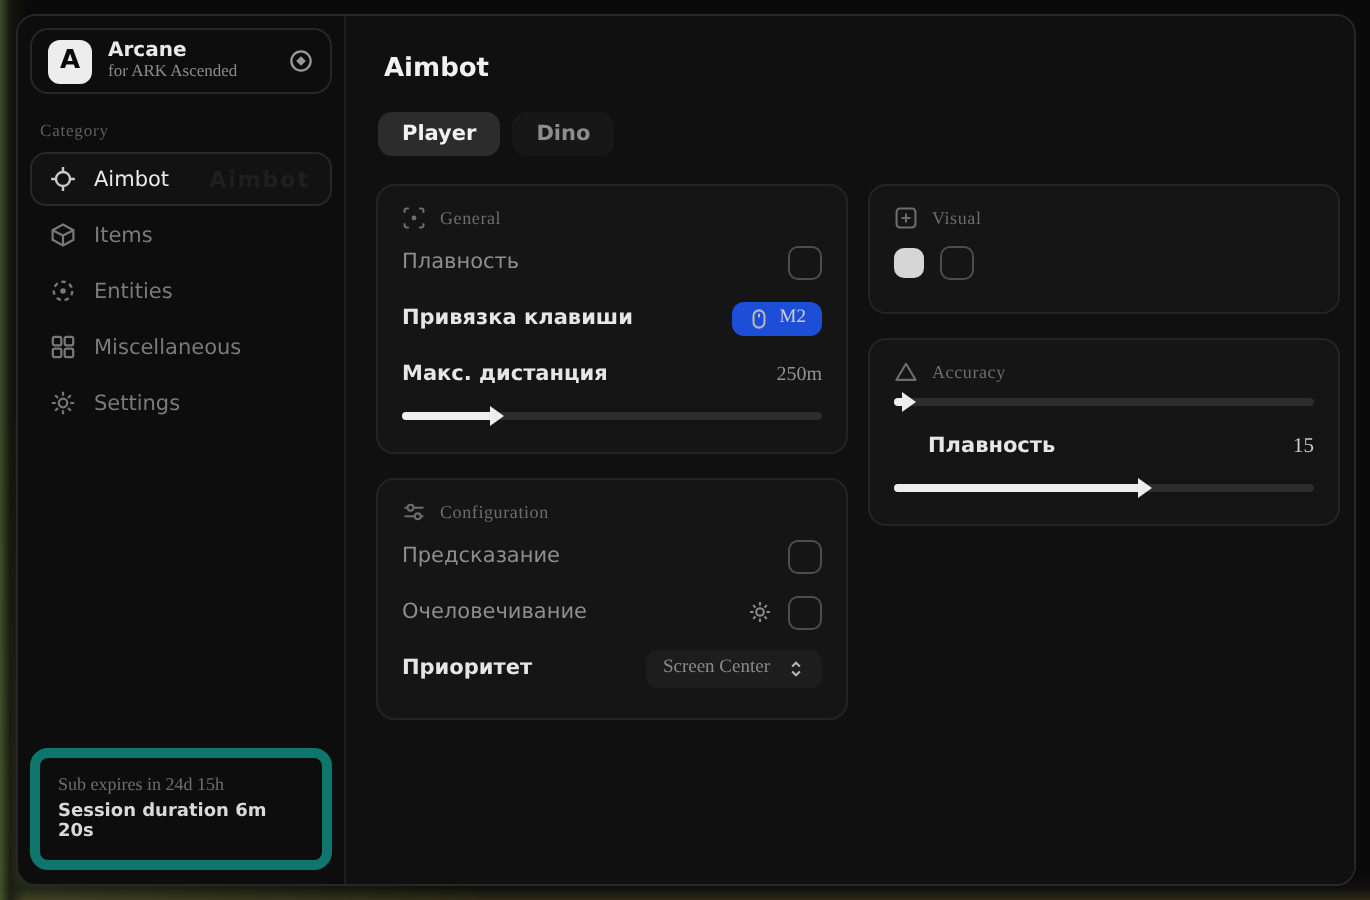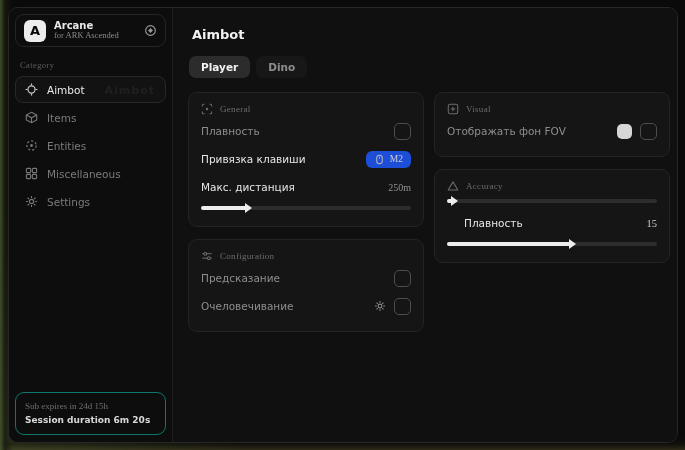--- a/index.html
+++ b/index.html
@@ -56,21 +56,21 @@
   .nav-item .nicon { display:flex; color:#787878; }
   .nav-item.active { color:#ebebeb; background:#121212; border-color:#282828; }
   .nav-item.active .nicon { color:#c9c9c9; }
   .nav-ghost {
     position:absolute; right:10px; top:50%; transform:translateY(-50%);
     font-weight:700; font-size:11px; color:rgba(255,255,255,.055);
     letter-spacing:1px;
   }
 
   .side-footer {
-    margin-top:auto; border:1px solid #0f766e; border-radius:9px;
+    margin-top:auto; border:5px solid #0f766e; border-radius:9px;
     padding:8px 9px 9px;
   }
   .sf-line1 { font-size:9px; color:#6f6f6f; }
   .sf-line2 { font-size:9px; color:#d9d9d9; font-weight:700; margin-top:4px; }
 
   
   .main { flex:1; background:#101010; padding:13px 15px; }
   .page-title { font-size:13px; font-weight:700; color:#f1f1f1; margin:6px 0 14px 4px; }
   .tabs { display:flex; gap:6px; margin-bottom:14px; margin-left:1px; }
   .tab {
@@ -90,21 +90,21 @@
     display:flex; align-items:center; gap:7px;
     color:#6d6d6d; font-size:9px; letter-spacing:.3px; margin-bottom:4px;
   }
   .card-header .hicon { display:flex; color:#6d6d6d; }
 
   .row {
     display:flex; align-items:center; justify-content:space-between;
     min-height:24px; margin-top:4px;
   }
   .lab-dim    { color:#8e8e8e; font-size:10.5px; }
-  .lab-bright { color:#e6e6e6; font-size:10.5px; font-weight:400; }
+  .lab-bright { color:#e6e6e6; font-size:10.5px; font-weight:700; }
   .val { color:#929292; font-size:10px; }
   .val-bright { color:#c9c9c9; font-size:10.5px; }
 
   .right-controls { display:flex; align-items:center; gap:8px; }
 
   .checkbox {
     width:17px; height:17px; border:1.5px solid #4d4d4d; border-radius:5px;
     background:transparent; cursor:pointer; flex:0 0 17px;
   }
   .swatch { width:15px; height:15px; border-radius:5px; background:#d6d6d6; cursor:pointer; }
@@ -299,41 +299,52 @@
               <span class="mini-gear">
                 <svg width="12" height="12" viewBox="0 0 14 14" fill="none" stroke="currentColor" stroke-width="1.2">
                   <circle cx="7" cy="7" r="2.2"></circle>
                   <path d="M7 1.2v2M7 10.8v2M1.2 7h2M10.8 7h2M3 3l1.4 1.4M9.6 9.6 11 11M11 3 9.6 4.4M4.4 9.6 3 11"></path>
                 </svg>
               </span>
               <span class="checkbox"></span>
             </span>
           </div>
 
+          <div class="row">
+            <span class="lab-bright">Приоритет</span>
+            <span class="dropdown mono">
+              <span>Screen Center</span>
+              <span class="dicon">
+                <svg width="10" height="11" viewBox="0 0 14 14" fill="none" stroke="currentColor" stroke-width="1.5">
+                  <path d="M4.3 5.3 7 2.6l2.7 2.7"></path>
+                    <path d="M4.3 8.7 7 11.4l2.7-2.7"></path>
+                </svg>
+              </span>
+            </span>
+          </div>
         </div>
 
       </div>
 
       <div class="col">
 
         <div class="card">
           <div class="card-header mono">
             <span class="hicon">
               <svg width="12" height="12" viewBox="0 0 14 14" fill="none" stroke="currentColor" stroke-width="1.2">
                 <rect x="1.5" y="1.5" width="11" height="11" rx="2"></rect>
                 <line x1="7" y1="4.4" x2="7" y2="9.6"></line>
                   <line x1="4.4" y1="7" x2="9.6" y2="7"></line>
               </svg>
             </span>
             <span>Visual</span>
           </div>
 
 
           <div class="row">
-            <span class="lab-dim">Отображать фон FOV</span>
             <span class="right-controls">
               <span class="swatch"></span>
               <span class="checkbox"></span>
             </span>
           </div>
         </div>
 
         <div class="card">
           <div class="card-header mono">
             <span class="hicon">

